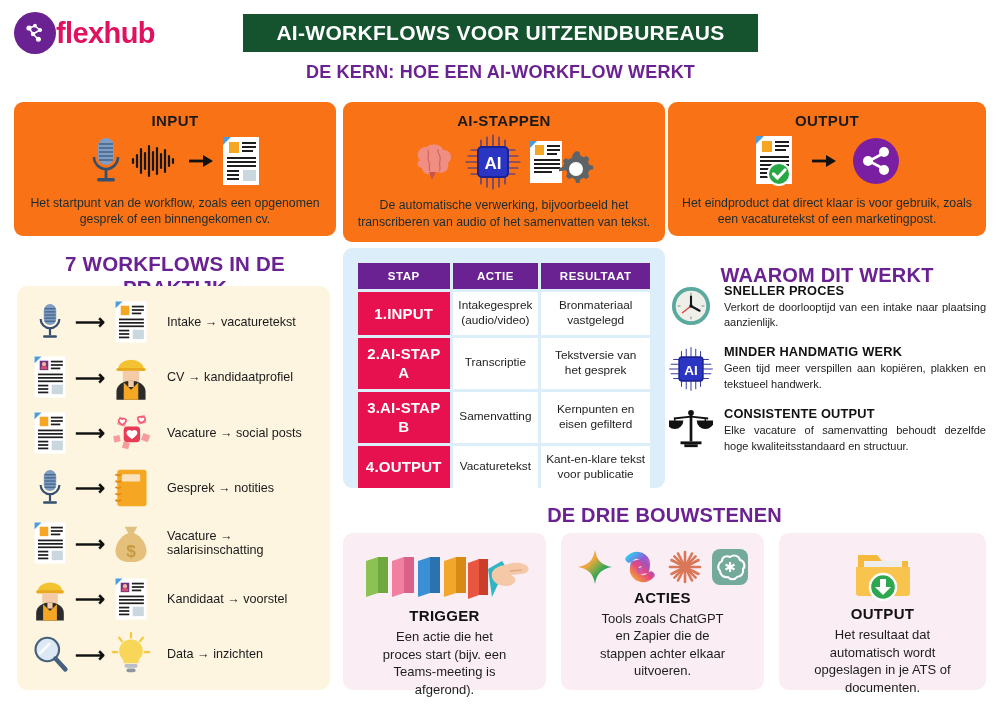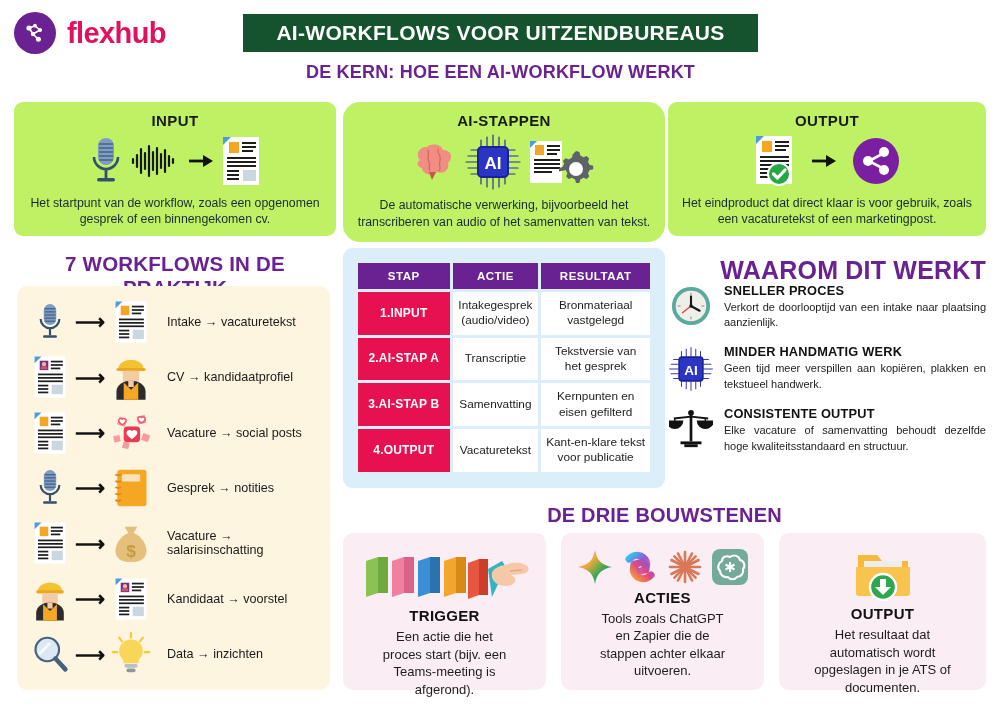--- a/index.html
+++ b/index.html
@@ -5,53 +5,53 @@
   * { box-sizing: border-box; margin: 0; padding: 0; }
   html, body {
     width: 1000px; height: 707px;
     background: #ffffff;
     font-family: "Liberation Sans", sans-serif;
     overflow: hidden;
   }
   .page { position: relative; width: 1000px; height: 707px; background: #fff; }
 
   
-  .logo-wrap { position: absolute; left: 14px; top: 12px; display: flex; align-items: center; gap: 11px; }
+  .logo-wrap { position: absolute; left: 14px; top: 12px; display: flex; align-items: center; gap: 0; }
   .logo-mark { width: 42px; height: 42px; border-radius: 50%; background: #6A2191;
                display: flex; align-items: center; justify-content: center; }
   .logo-text { font-size: 29px; font-weight: 700; color: #E0115F; letter-spacing: -0.6px; }
 
   .title-banner {
     position: absolute; left: 243px; top: 14px; width: 515px; height: 38px;
     background: #14532d; display: flex; align-items: center; justify-content: center;
   }
   .title-banner span { color: #fff; font-size: 21px; font-weight: 700; letter-spacing: 0.3px; }
 
   .subtitle {
     position: absolute; left: 243px; top: 62px; width: 515px; text-align: center;
     color: #6A2191; font-size: 18px; font-weight: 700; letter-spacing: 0.2px;
   }
 
   
   .bluepanel {
     position: absolute; top: 102px; height: 134px;
-    background: #bef264; border-radius: 9px; padding: 10px 14px 8px;
+    background: #f97316; border-radius: 9px; padding: 10px 14px 8px;
     display: flex; flex-direction: column; align-items: center;
   }
   #panel-input  { left: 14px;  width: 322px; }
-  #panel-steps  { left: 343px; width: 322px; height: 140px; border-radius: 17px; }
+  #panel-steps  { left: 343px; width: 322px; height: 140px; }
   #panel-output { left: 668px; width: 318px; }
   .bp-title { font-size: 15px; font-weight: 700; color: #1a1a1a; letter-spacing: .4px; }
   .bp-art { height: 62px; display: flex; align-items: center; justify-content: center; gap: 6px; margin-top: 2px; }
   .bp-desc { font-size: 12.3px; color: #1a2b33; text-align: center; line-height: 1.35; margin-top: 4px; }
 
   
   .sec-head { position: absolute; color: #6A2191; font-weight: 700; letter-spacing: .2px; }
   #head-workflows { left: 14px; top: 252px; width: 322px; font-size: 20.5px; text-align: center; }
-  #head-why { left: 668px; top: 256px; width: 318px; font-size: 25px; text-align: right; }
+  #head-why { left: 668px; top: 264px; width: 318px; font-size: 20px; text-align: center; }
   #head-bouwstenen { left: 343px; top: 504px; width: 643px; font-size: 20px; text-align: center; }
 
   
   #workflow-panel {
     position: absolute; left: 17px; top: 286px; width: 313px; height: 404px;
     background: #FDF5E0; border-radius: 10px; padding: 8px 10px;
     display: flex; flex-direction: column; justify-content: space-around;
   }
   .wf-row { display: flex; align-items: center; height: 52px; }
   .wf-icon { width: 46px; display: flex; align-items: center; justify-content: center; }
@@ -64,21 +64,21 @@
     position: absolute; left: 343px; top: 248px; width: 322px; height: 240px;
     background: #DCEEF9; border-radius: 9px; padding: 12px 12px;
   }
   table.steps { width: 100%; border-collapse: separate; border-spacing: 3px; table-layout: fixed; }
   table.steps th {
     background: #6A2191; color: #fff; font-size: 11.5px; font-weight: 700;
     padding: 7px 12px; letter-spacing: .5px; text-align: center;
   }
   table.steps td { background: #fff; font-size: 11.8px; color: #1d1d1d; text-align: center;
                    padding: 6px 4px; line-height: 1.3; vertical-align: middle; }
-  table.steps td.stepcell { background: #E6114E; color: #fff; font-weight: 700; font-size: 12px; letter-spacing: .2px; }
+  table.steps td.stepcell { background: #E6114E; color: #fff; font-weight: 700; font-size: 15px; letter-spacing: .2px; }
   table.steps col.c1 { width: 32%; }
   table.steps col.c2 { width: 30%; }
   table.steps col.c3 { width: 38%; }
 
   
   #why-list { position: absolute; left: 668px; top: 283px; width: 318px; }
   .why-row { display: flex; gap: 10px; margin-bottom: 14px; }
   .why-ico { width: 46px; min-width: 46px; display: flex; align-items: flex-start; justify-content: center; padding-top: 2px; }
   .why-body { flex: 1; }
   .why-title { font-size: 12.8px; font-weight: 700; color: #111; letter-spacing: .2px; margin-bottom: 2px; }

